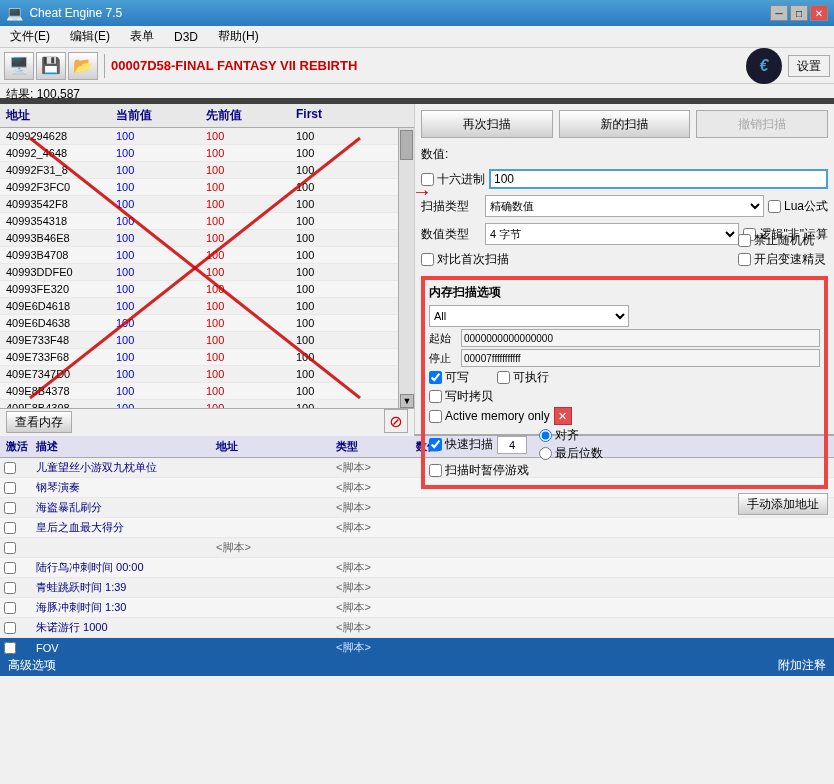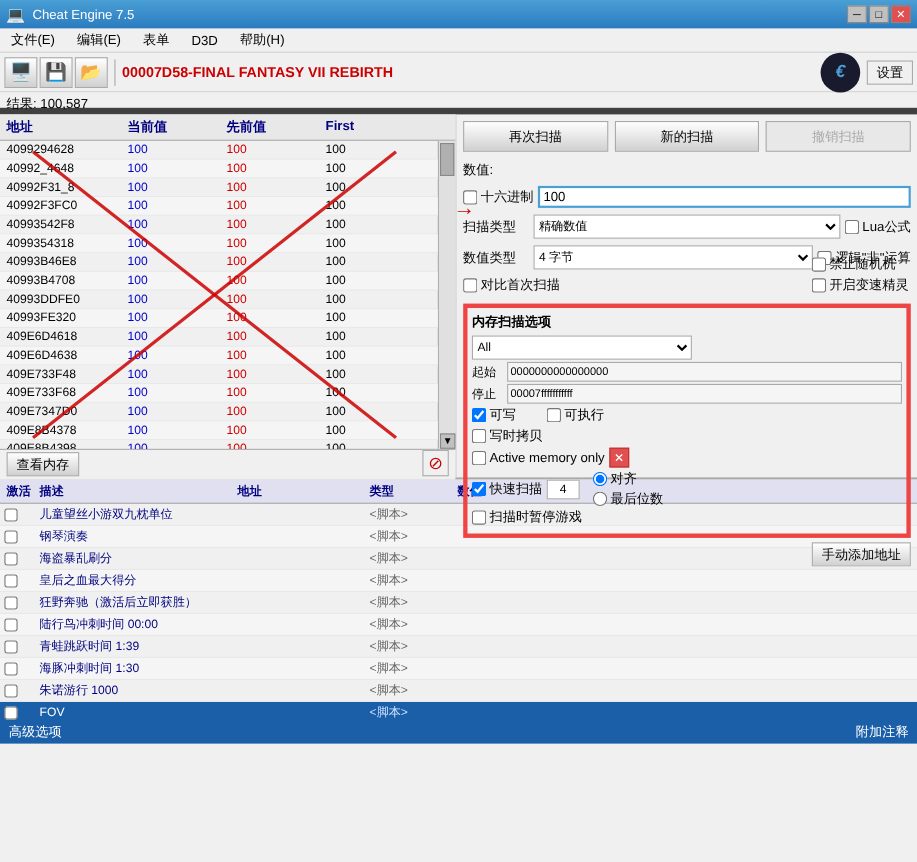--- a/index.html
+++ b/index.html
@@ -757,21 +757,20 @@
     </div>
     <div class="cheat-row">
       <input type="checkbox" class="cheat-checkbox" style="">
       <span class="cheat-td desc">皇后之血最大得分</span>
       <span class="cheat-td"></span>
       <span class="cheat-td script">&lt;脚本&gt;</span>
       <span class="cheat-td"></span>
     </div>
     <div class="cheat-row">
       <input type="checkbox" class="cheat-checkbox" style="">
-      <span class="cheat-td desc">狂野奔驰（激活后立即获胜）</span>
       <span class="cheat-td"></span>
       <span class="cheat-td script">&lt;脚本&gt;</span>
       <span class="cheat-td"></span>
     </div>
     <div class="cheat-row">
       <input type="checkbox" class="cheat-checkbox" style="">
       <span class="cheat-td desc">陆行鸟冲刺时间 00:00</span>
       <span class="cheat-td"></span>
       <span class="cheat-td script">&lt;脚本&gt;</span>
       <span class="cheat-td"></span>

